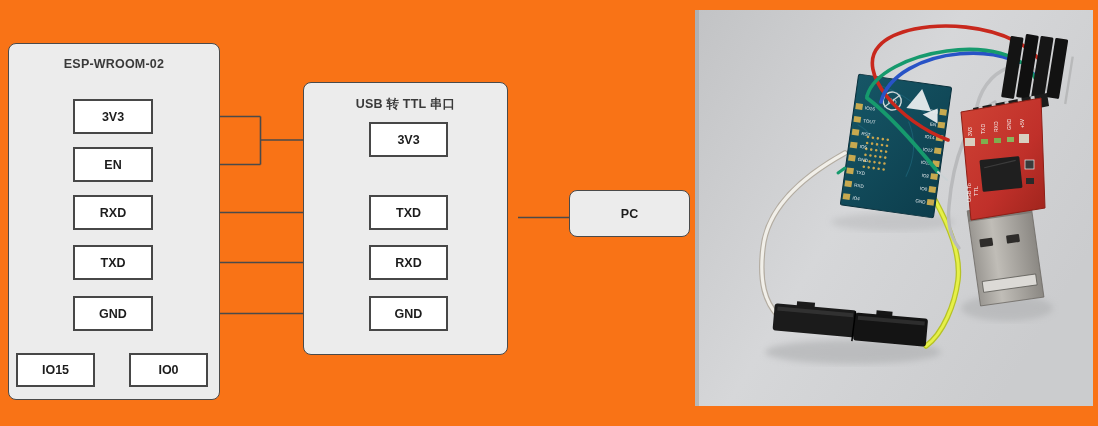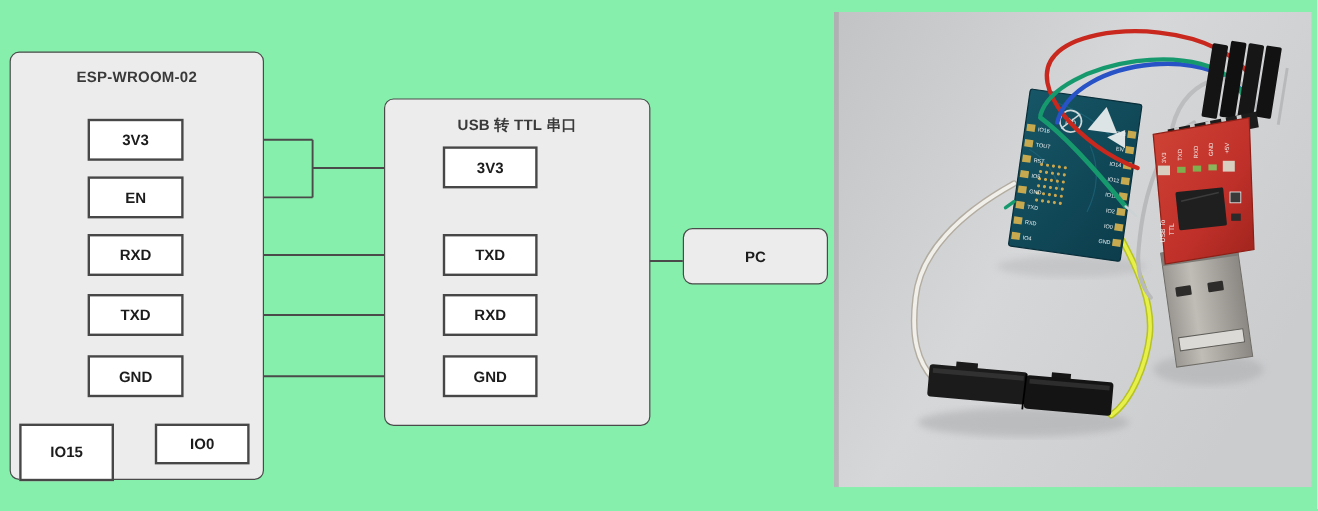--- a/index.html
+++ b/index.html
@@ -1,16 +1,16 @@
 <!DOCTYPE html>
 <html><head>
 <meta charset="utf-8">
 <style>
   html,body{margin:0;padding:0;background:#ffffff;}
-  #stage{position:relative;width:1098px;height:426px;background:#86efac;overflow:hidden;
+  #stage{position:relative;width:1098px;height:426px;background:#f97316;overflow:hidden;
          font-family:"Liberation Sans","DejaVu Sans",sans-serif;}
   
   #wires{position:absolute;left:0;top:0;pointer-events:none;}
   .bigbox{position:absolute;background:#ececec;border:1.5px solid #4a4a4a;border-radius:8px;box-sizing:border-box;}
   .bigbox .title{width:100%;text-align:center;padding-top:13px;font-size:12.5px;font-weight:bold;color:#3a3a3a;letter-spacing:.2px;}
   .pin{position:absolute;background:#ffffff;border:2px solid #474747;box-sizing:border-box;
        display:flex;align-items:center;justify-content:center;
        font-size:12.5px;font-weight:bold;color:#1c1c1c;}
   #pc-box{position:absolute;left:569px;top:190px;width:121px;height:47px;background:#ececec;
           border:1.5px solid #4a4a4a;border-radius:8px;box-sizing:border-box;
@@ -41,24 +41,24 @@
   </svg>
 
   <div class="bigbox" id="esp-box" style="left:8px;top:43px;width:212px;height:357px;">
     <div class="title">ESP-WROOM-02</div>
   </div>
   <div class="pin" style="left:73px;top:99px;width:80px;height:35px;">3V3</div>
   <div class="pin" style="left:73px;top:147px;width:80px;height:35px;">EN</div>
   <div class="pin" style="left:73px;top:195px;width:80px;height:35px;">RXD</div>
   <div class="pin" style="left:73px;top:245px;width:80px;height:35px;">TXD</div>
   <div class="pin" style="left:73px;top:296px;width:80px;height:35px;">GND</div>
-  <div class="pin" style="left:16px;top:353px;width:79px;height:48px;">IO15</div>
+  <div class="pin" style="left:16px;top:353px;width:79px;height:34px;">IO15</div>
   <div class="pin" style="left:129px;top:353px;width:79px;height:34px;">IO0</div>
 
-  <div class="bigbox" id="ttl-box" style="left:320px;top:82px;width:222px;height:273px;">
+  <div class="bigbox" id="ttl-box" style="left:303px;top:82px;width:205px;height:273px;">
     <div class="title">USB 转 TTL 串口</div>
   </div>
   <div class="pin" style="left:369px;top:122px;width:79px;height:35px;">3V3</div>
   <div class="pin" style="left:369px;top:195px;width:79px;height:35px;">TXD</div>
   <div class="pin" style="left:369px;top:245px;width:79px;height:35px;">RXD</div>
   <div class="pin" style="left:369px;top:296px;width:79px;height:35px;">GND</div>
 
   <div id="pc-box">PC</div>
 
   <div id="photo">

